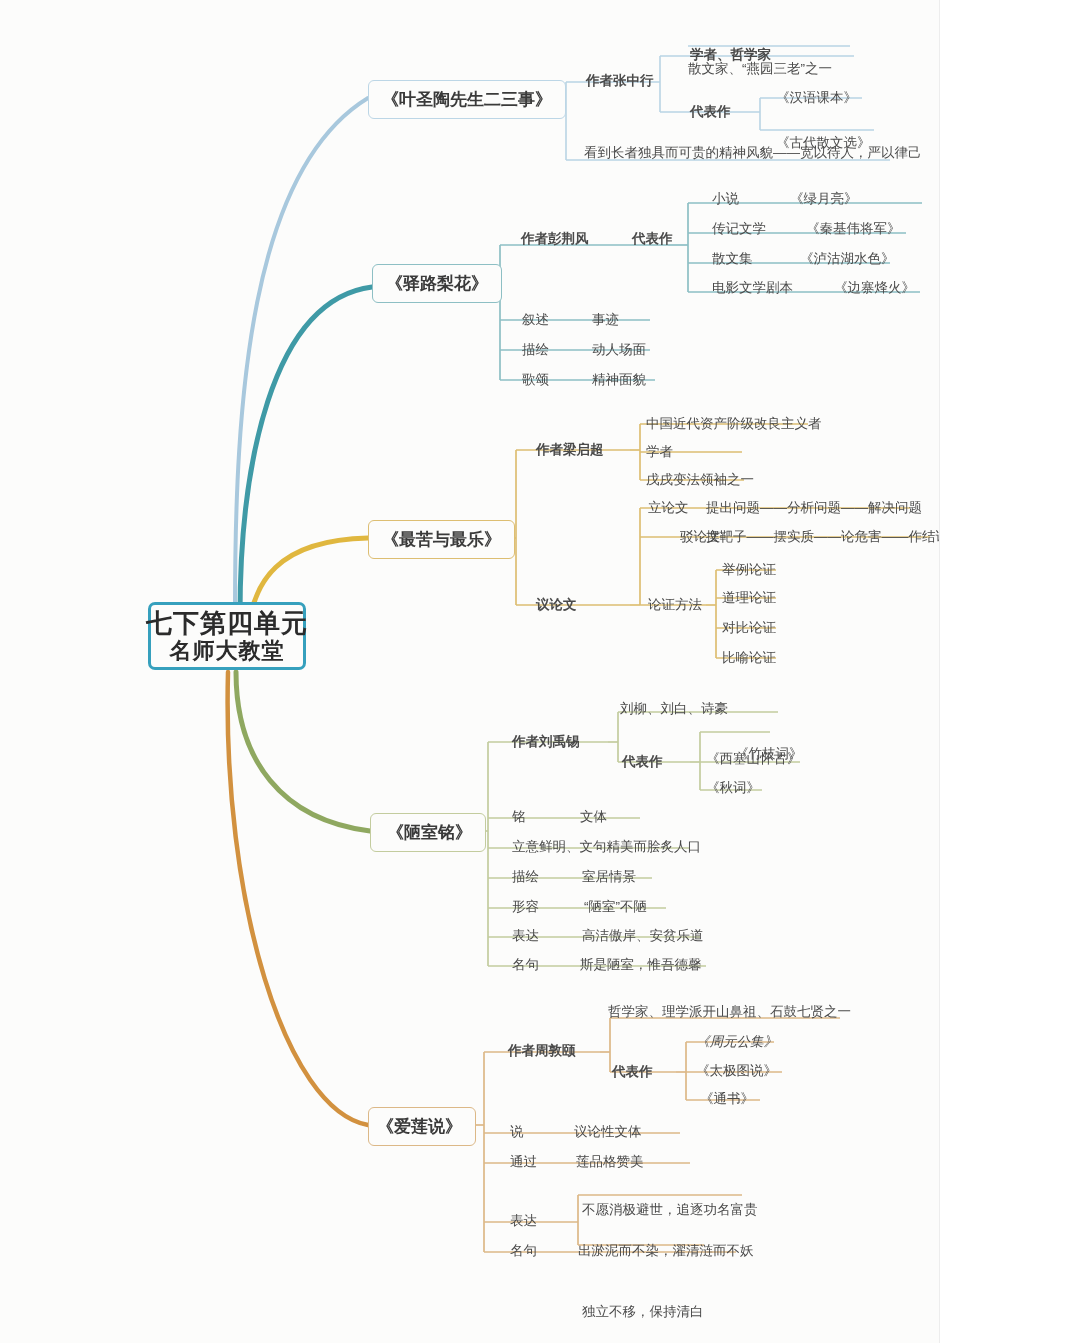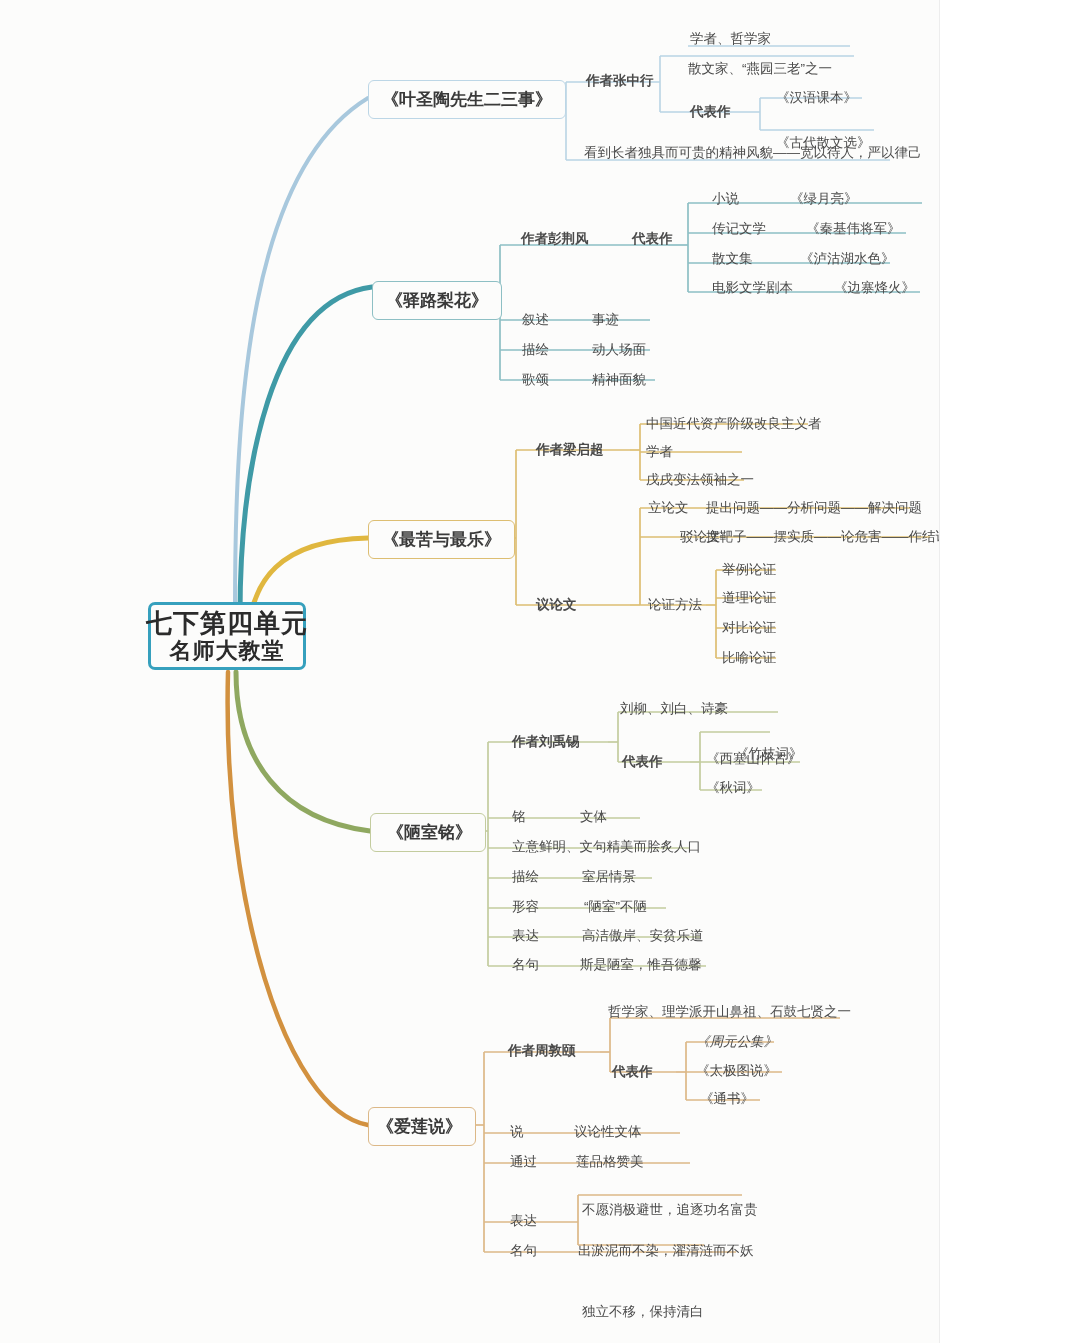--- a/index.html
+++ b/index.html
@@ -168,28 +168,28 @@
     </g>
   </svg>
 
   <div class="node root" id="root-node" style="left:148px;top:602px;width:158px;height:68px;">
     <span class="l1">七下第四单元</span>
     <span class="l2">名师大教堂</span>
   </div>
 
   <div class="node topic t1" style="left:368px;top:80px;">《叶圣陶先生二三事》</div>
   <div class="lbl b" style="left:586px;top:74px;">作者张中行</div>
-  <div class="lbl" style="left:690px;top:32px;">学者、哲学家</div>
+  <div class="lbl" style="left:690px;top:48px;font-weight:bold;">学者、哲学家</div>
   <div class="lbl" style="left:688px;top:62px;">散文家、“燕园三老”之一</div>
   <div class="lbl b" style="left:690px;top:105px;">代表作</div>
   <div class="lbl" style="left:776px;top:91px;">《汉语课本》</div>
   <div class="lbl" style="left:776px;top:136px;">《古代散文选》</div>
   <div class="lbl" style="left:584px;top:146px;">看到长者独具而可贵的精神风貌——宽以待人，严以律己</div>
 
-  <div class="node topic t2" style="left:372px;top:281px;">《驿路梨花》</div>
+  <div class="node topic t2" style="left:372px;top:264px;">《驿路梨花》</div>
   <div class="lbl b" style="left:521px;top:232px;">作者彭荆风</div>
   <div class="lbl b" style="left:632px;top:232px;">代表作</div>
 
   <div class="lbl" style="left:712px;top:192px;">小说</div>
   <div class="lbl" style="left:790px;top:192px;">《绿月亮》</div>
   <div class="lbl" style="left:712px;top:222px;">传记文学</div>
   <div class="lbl" style="left:806px;top:222px;">《秦基伟将军》</div>
   <div class="lbl" style="left:712px;top:252px;">散文集</div>
   <div class="lbl" style="left:800px;top:252px;">《泸沽湖水色》</div>
   <div class="lbl" style="left:712px;top:281px;">电影文学剧本</div>

